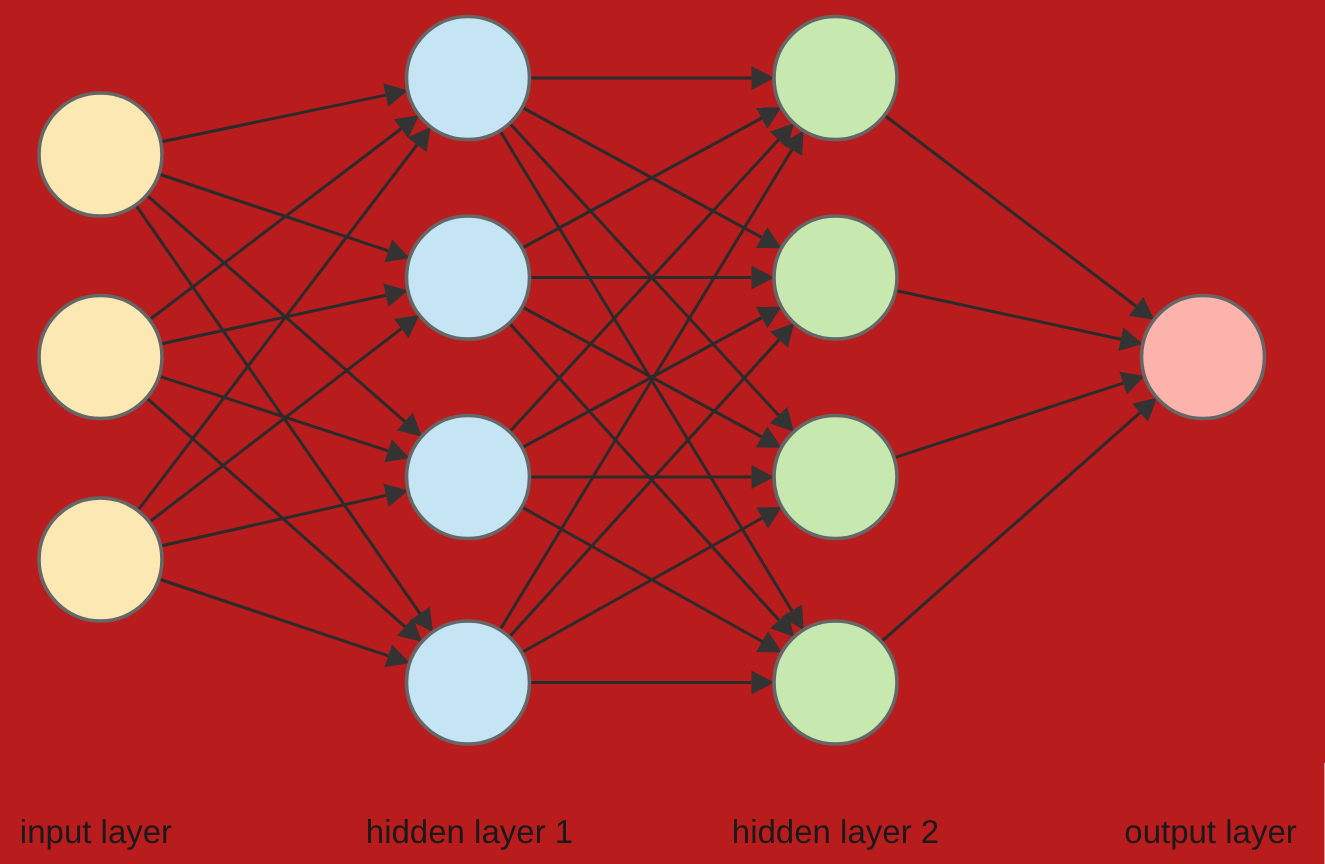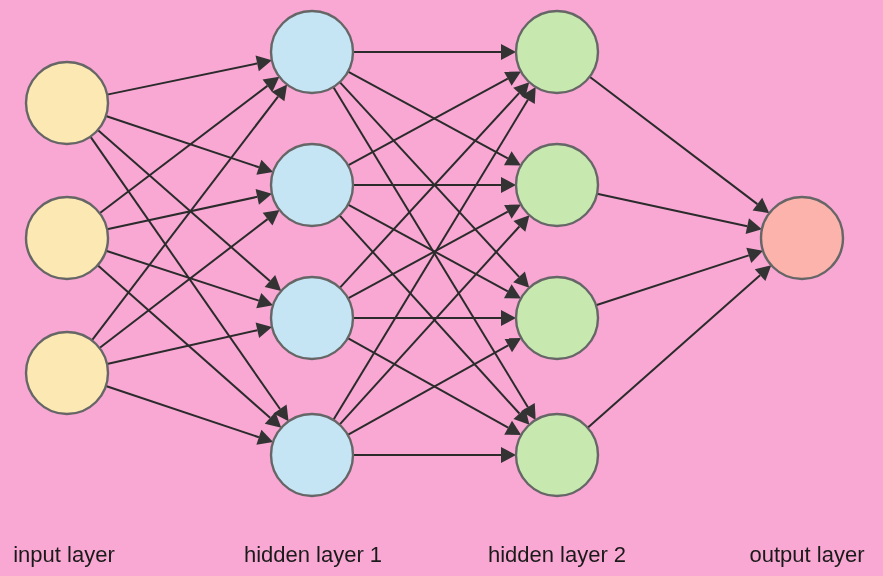--- a/index.html
+++ b/index.html
@@ -10,21 +10,21 @@
   body {
     width: 883px;
     height: 576px;
     font-family: "Liberation Sans", sans-serif;
     overflow: hidden;
   }
   #diagram-root {
     position: relative;
     width: 883px;
     height: 576px;
-    background: #f9a8d4;
+    background: #b91c1c;
   }
   svg#nn-svg {
     display: block;
     width: 883px;
     height: 576px;
   }
   .layer-label {
     font-family: "Liberation Sans", sans-serif;
     font-size: 22px;
     fill: #1a1a1a;

